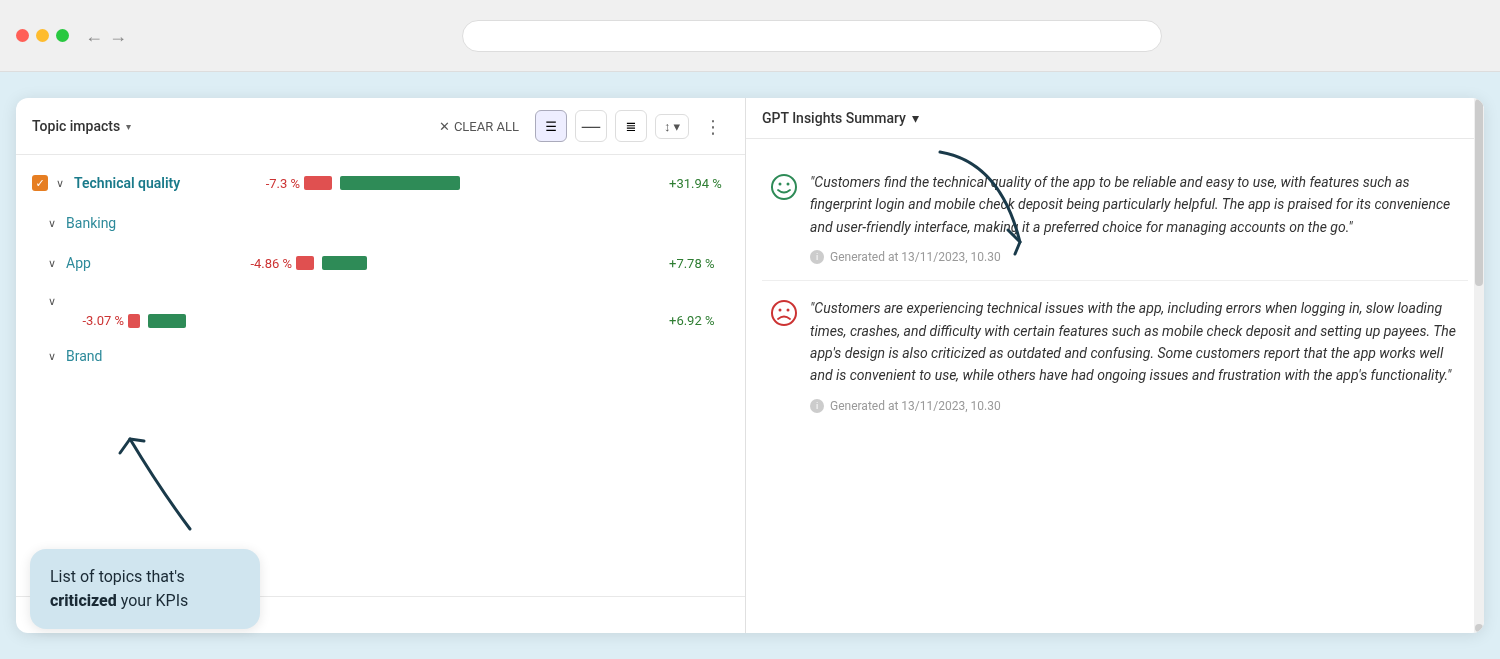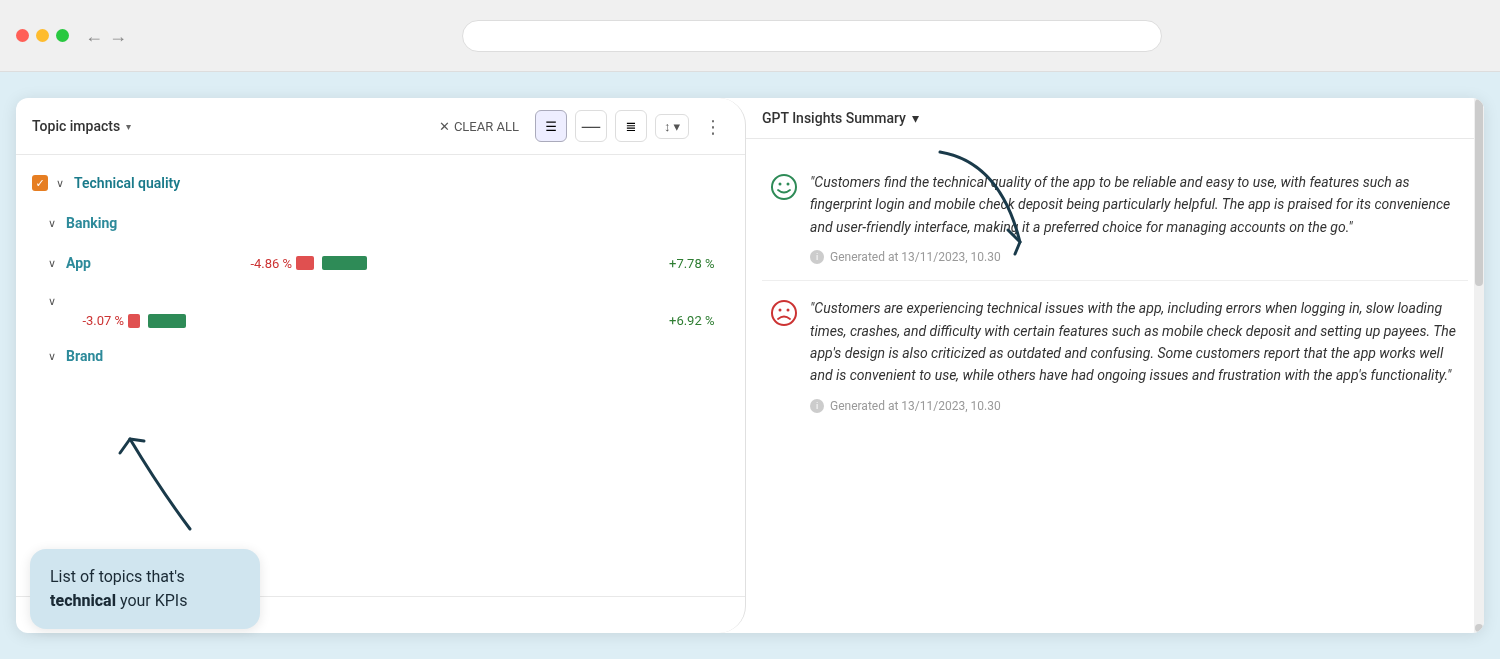--- a/index.html
+++ b/index.html
@@ -98,21 +98,20 @@
       box-shadow: 0 2px 16px rgba(0,0,0,0.1);
     }
 
     
     .left-panel {
       width: 730px;
       min-width: 730px;
       border-right: 1px solid #e0e0e0;
       display: flex;
       flex-direction: column;
-      border-radius: 27px;
     }
 
     
     .left-toolbar {
       display: flex;
       align-items: center;
       padding: 12px 16px;
       border-bottom: 1px solid #e8e8e8;
       gap: 8px;
       flex-shrink: 0;
@@ -201,21 +200,21 @@
     }
     .topic-checkbox .check { color: white; font-size: 11px; }
     .topic-label {
       font-size: 14px;
       color: #1a7a8a;
       font-weight: 600;
       white-space: nowrap;
       min-width: 160px;
     }
     .topic-label.sub {
-      font-weight: 700;
+      font-weight: 400;
       color: #2d8a9a;
     }
     .topic-label.multiline {
       white-space: normal;
       max-width: 160px;
       line-height: 1.3;
     }
     .expand-arrow {
       font-size: 11px;
       color: #555;
@@ -440,20 +439,29 @@
       </div>
 
       <div class="topics-list">
 
         <div class="topic-row">
           <div class="topic-checkbox">
             <span class="check">✓</span>
           </div>
           <span class="expand-arrow">∨</span>
           <span class="topic-label">Technical quality</span>
+          <div class="bar-area">
+            <span class="neg-value">-7.3 %</span>
+            <div class="bars-container">
+              <div class="bar-neg" style="width: 28px;"></div>
+              <div style="width:4px;"></div>
+              <div class="bar-pos" style="width: 120px;"></div>
+            </div>
+            <span class="pos-value">+31.94 %</span>
+          </div>
         </div>
 
         <div class="topic-row sub">
           <span class="expand-arrow">∨</span>
           <span class="topic-label sub">Banking</span>
         </div>
 
         <div class="topic-row sub">
           <span class="expand-arrow">∨</span>
           <span class="topic-label sub">App</span>
@@ -547,21 +555,21 @@
       <div style="position:absolute; right:0; top:0; bottom:0; width:10px; background:#f0f0f0; border-radius:0 12px 12px 0;">
         <div style="width:8px; background:#ccc; border-radius:4px; height:35%; margin:1px; position:absolute; top:0;"></div>
         <div style="width:8px; background:#ccc; border-radius:4px; height:8px; margin:1px; position:absolute; bottom:0;"></div>
       </div>
     </div>
 
   </div>
 
   <div class="bottom-callout">
     <span>List of topics that's<br></span>
-    <span style="font-weight:800;">technical</span>
+    <span style="font-weight:800;">criticized</span>
     <span> your KPIs</span>
   </div>
 
   <svg width="130" height="120" viewBox="0 0 130 120" fill="none" style="position:absolute; bottom:120px; left:100px; z-index:10; pointer-events:none;">
     <path d="M 90 110 Q 60 70 30 20" stroke="#1a3a4a" stroke-width="3" fill="none" stroke-linecap="round"></path>
     <path d="M 30 20 L 20 34 M 30 20 L 44 22" stroke="#1a3a4a" stroke-width="3" stroke-linecap="round"></path>
   </svg>
 
 </div>
 

